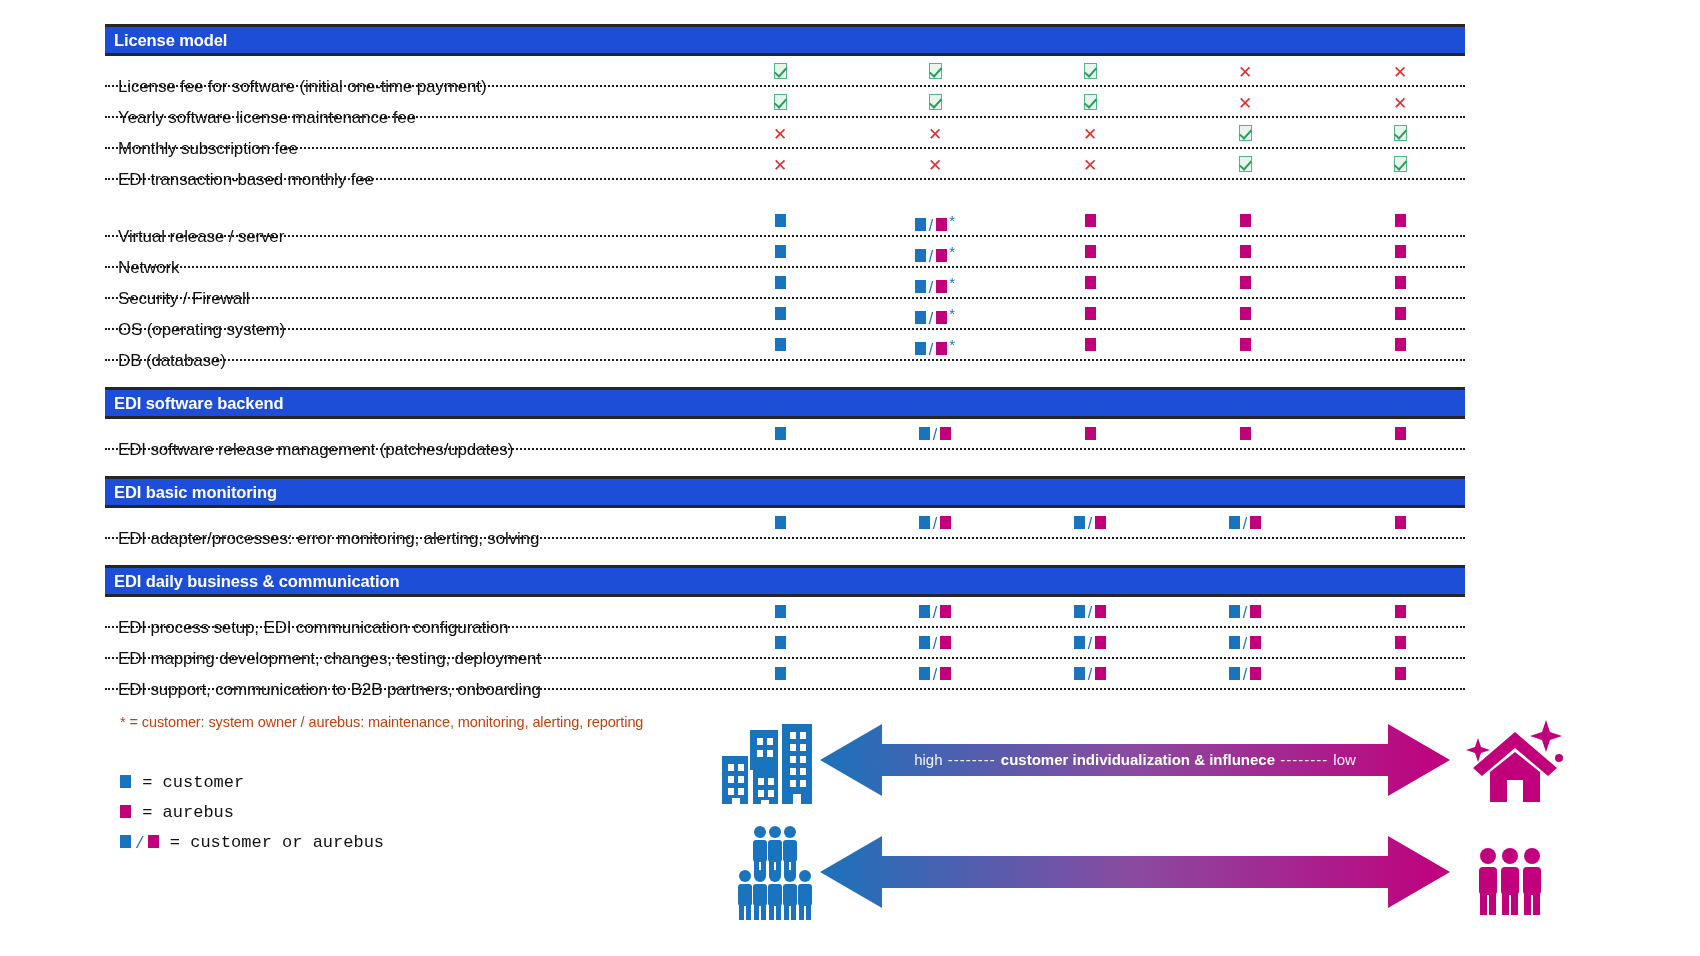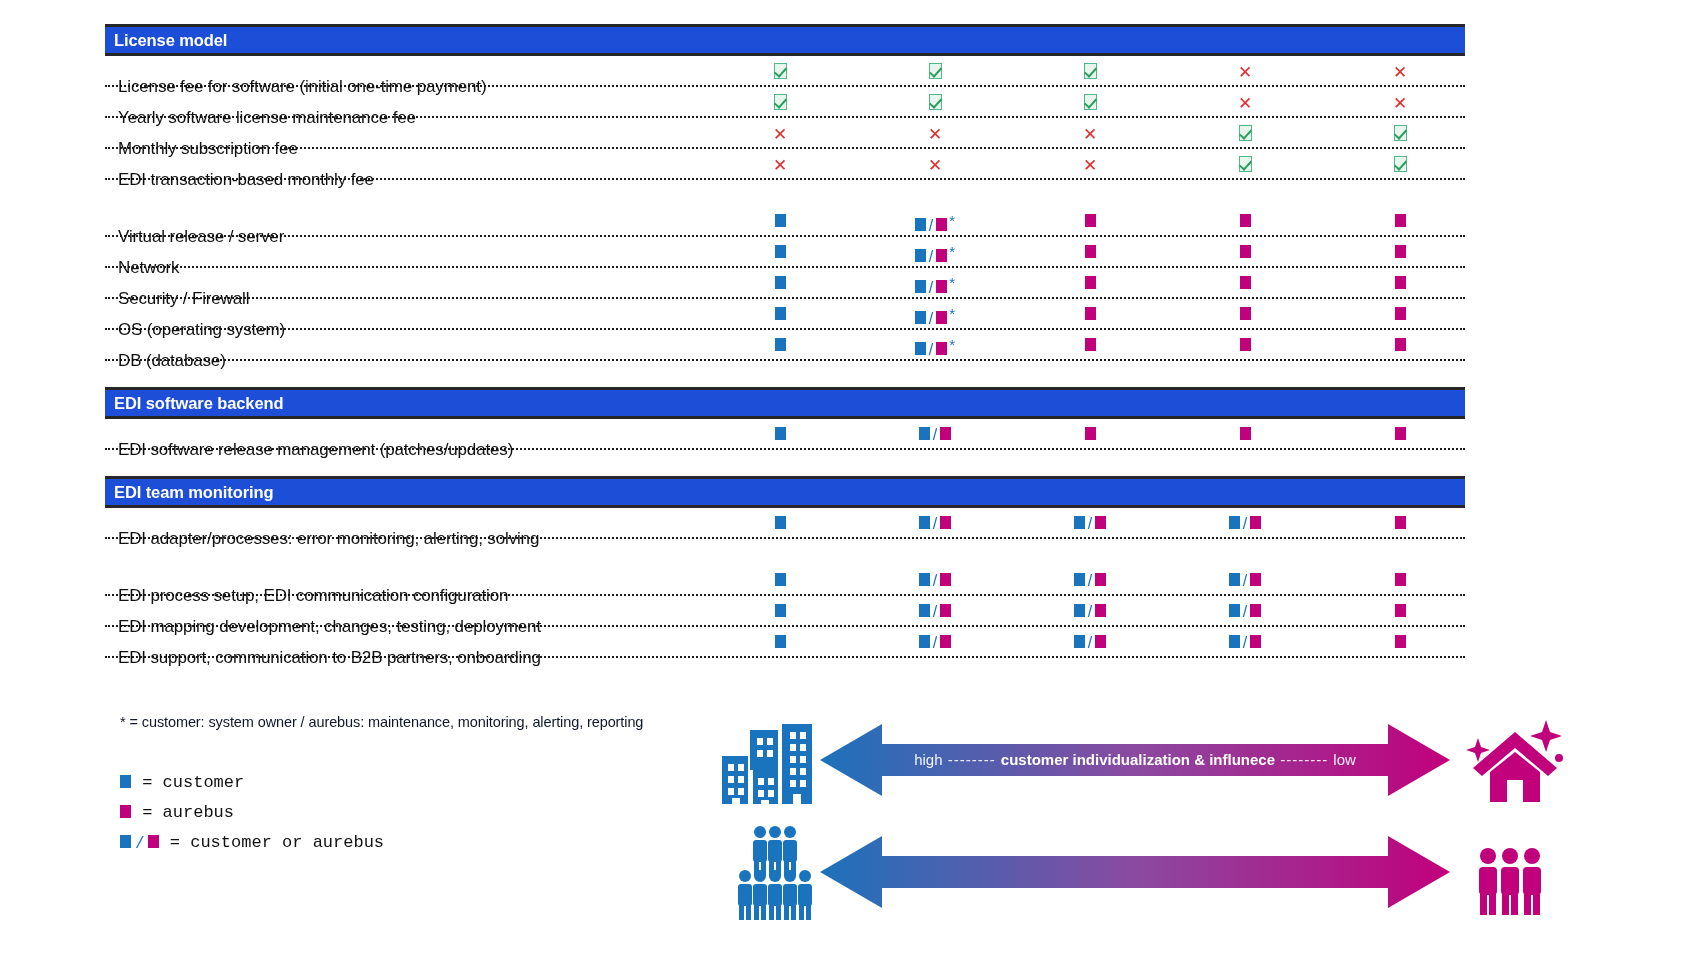--- a/index.html
+++ b/index.html
@@ -138,21 +138,21 @@
     vertical-align: -2px;
     font-family: "DejaVu Sans", sans-serif;
   }
 
   
   .footnote {
     position: absolute;
     left: 120px;
     top: 714px;
     font-size: 14.5px;
-    color: #0f172a;
+    color: #c2410c;
     letter-spacing: -0.1px;
     white-space: nowrap;
   }
   .legend {
     position: absolute;
     left: 120px;
     top: 768px;
     font-size: 17px;
     color: #111111;
     font-family: Liberation Mono, monospace;
@@ -309,31 +309,32 @@
         <div class="row">
           <div class="row-label">EDI software release management (patches/updates)</div>
           <div class="cell c1"><span class="sq cust"></span></div>
           <div class="cell c2"><span class="sq cust"></span><span class="slash">/</span><span class="sq aur"></span></div>
           <div class="cell c3"><span class="sq aur"></span></div>
           <div class="cell c4"><span class="sq aur"></span></div>
           <div class="cell c5"><span class="sq aur"></span></div>
         </div>
       </div>
       <div class="section">
-        <div class="section-header">EDI team monitoring</div>
+        <div class="section-header">EDI basic monitoring</div>
         <div class="row">
           <div class="row-label">EDI adapter/processes: error monitoring, alerting, solving</div>
           <div class="cell c1"><span class="sq cust"></span></div>
           <div class="cell c2"><span class="sq cust"></span><span class="slash">/</span><span class="sq aur"></span></div>
           <div class="cell c3"><span class="sq cust"></span><span class="slash">/</span><span class="sq aur"></span></div>
           <div class="cell c4"><span class="sq cust"></span><span class="slash">/</span><span class="sq aur"></span></div>
           <div class="cell c5"><span class="sq aur"></span></div>
         </div>
       </div>
       <div class="section">
+        <div class="section-header">EDI daily business &amp; communication</div>
         <div class="row">
           <div class="row-label">EDI process setup, EDI communication configuration</div>
           <div class="cell c1"><span class="sq cust"></span></div>
           <div class="cell c2"><span class="sq cust"></span><span class="slash">/</span><span class="sq aur"></span></div>
           <div class="cell c3"><span class="sq cust"></span><span class="slash">/</span><span class="sq aur"></span></div>
           <div class="cell c4"><span class="sq cust"></span><span class="slash">/</span><span class="sq aur"></span></div>
           <div class="cell c5"><span class="sq aur"></span></div>
         </div>
         <div class="row">
           <div class="row-label">EDI mapping development, changes, testing, deployment</div>

